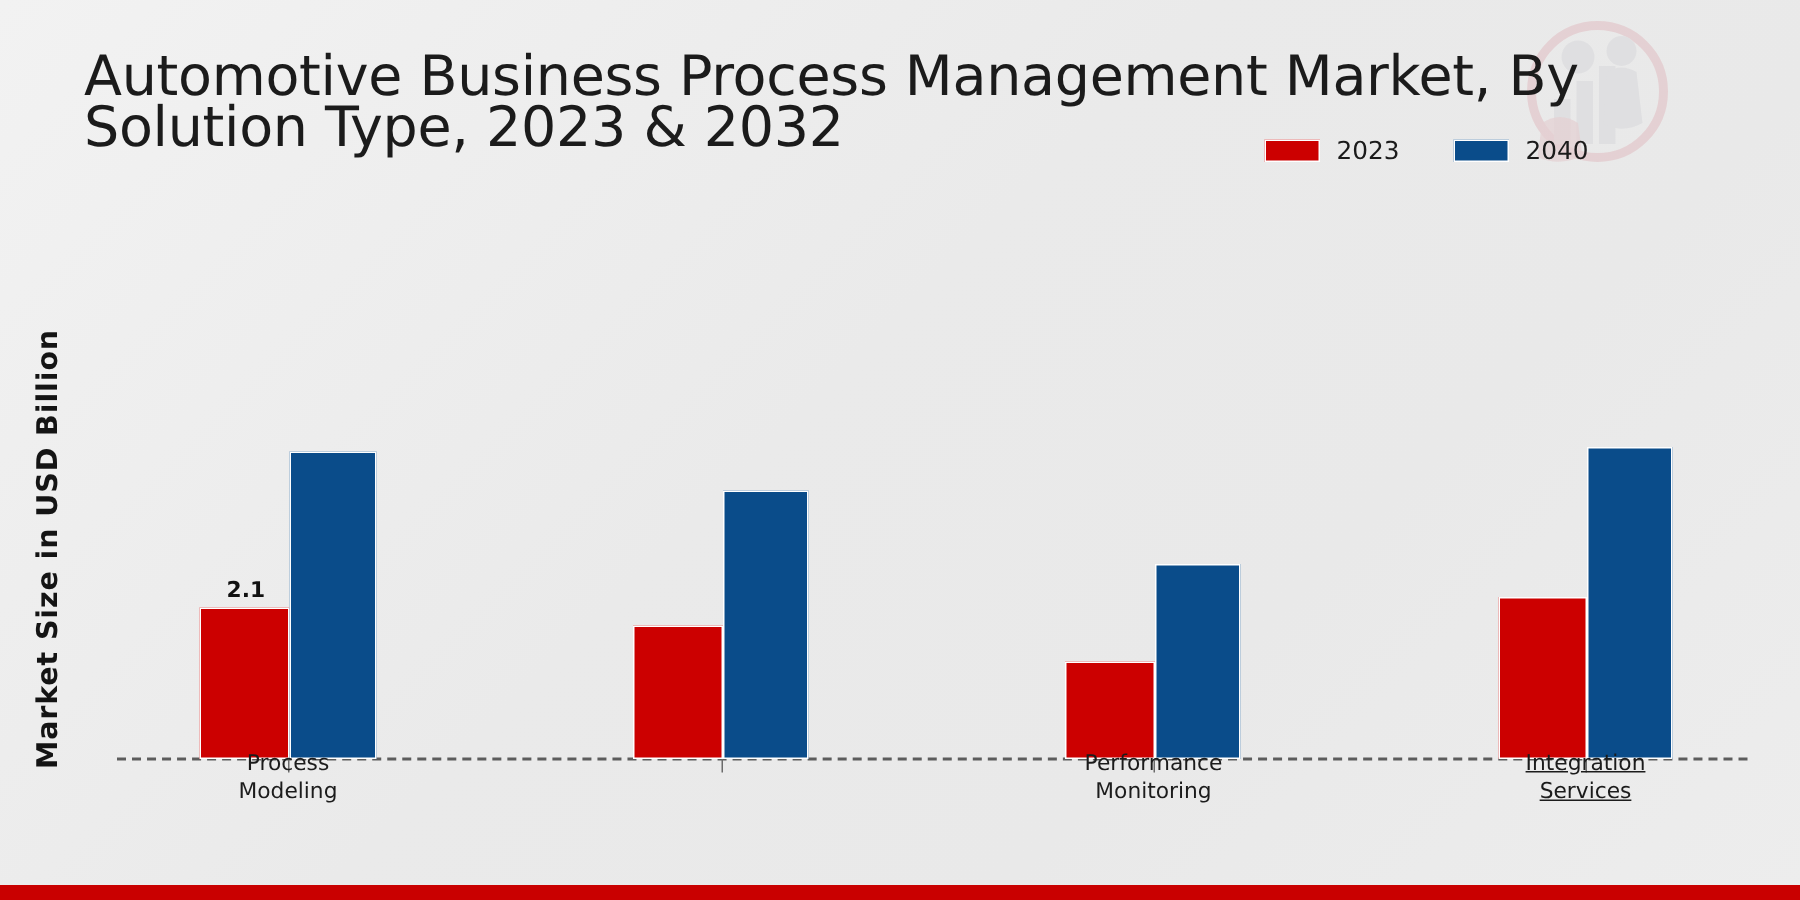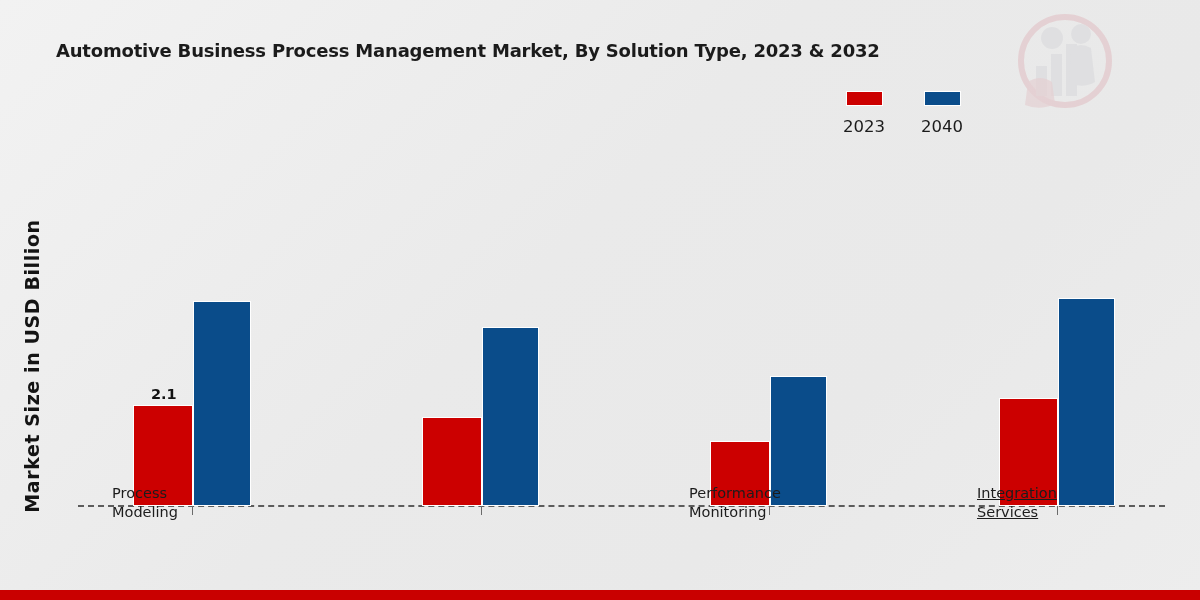--- a/index.html
+++ b/index.html
@@ -32,42 +32,41 @@
     opacity: 0.30;
     pointer-events: none;
   }
 
   
   #title {
     position: absolute;
     left: 56px;
     top: 34px;
     width: 1140px;
-    font-size: 18px;
+    font-size: 37px;
     line-height: 34px;
     letter-spacing: -0.2px;
     color: #1b1b1b;
     font-family: "DejaVu Sans", sans-serif;
-    font-weight: 700;
+    font-weight: 400;
   }
 
   
   #legend {
     position: absolute;
     left: 843px;
     top: 91px;
     display: flex;
     align-items: center;
     gap: 36px;
   }
   .legend-item {
     display: flex;
     align-items: center;
     gap: 11px;
-    flex-direction: column;
   }
   .legend-swatch {
     width: 37px;
     height: 15px;
     border: 1px solid #ffffff;
     box-sizing: border-box;
   }
   .legend-label {
     font-size: 16.5px;
     color: #1b1b1b;
@@ -120,22 +119,22 @@
   }
   .tick {
     position: absolute;
     top: 506px;
     width: 1px;
     height: 9px;
     background: #6b6b6b;
   }
   .cat-label {
     position: absolute;
-    top: 484px;
-    text-align: left;
+    top: 500px;
+    text-align: center;
     font-size: 14.5px;
     line-height: 19px;
     color: #1c1c1c;
     white-space: pre-line;
   }
 
   
   #footer-bar {
     position: absolute;
     left: 0;

